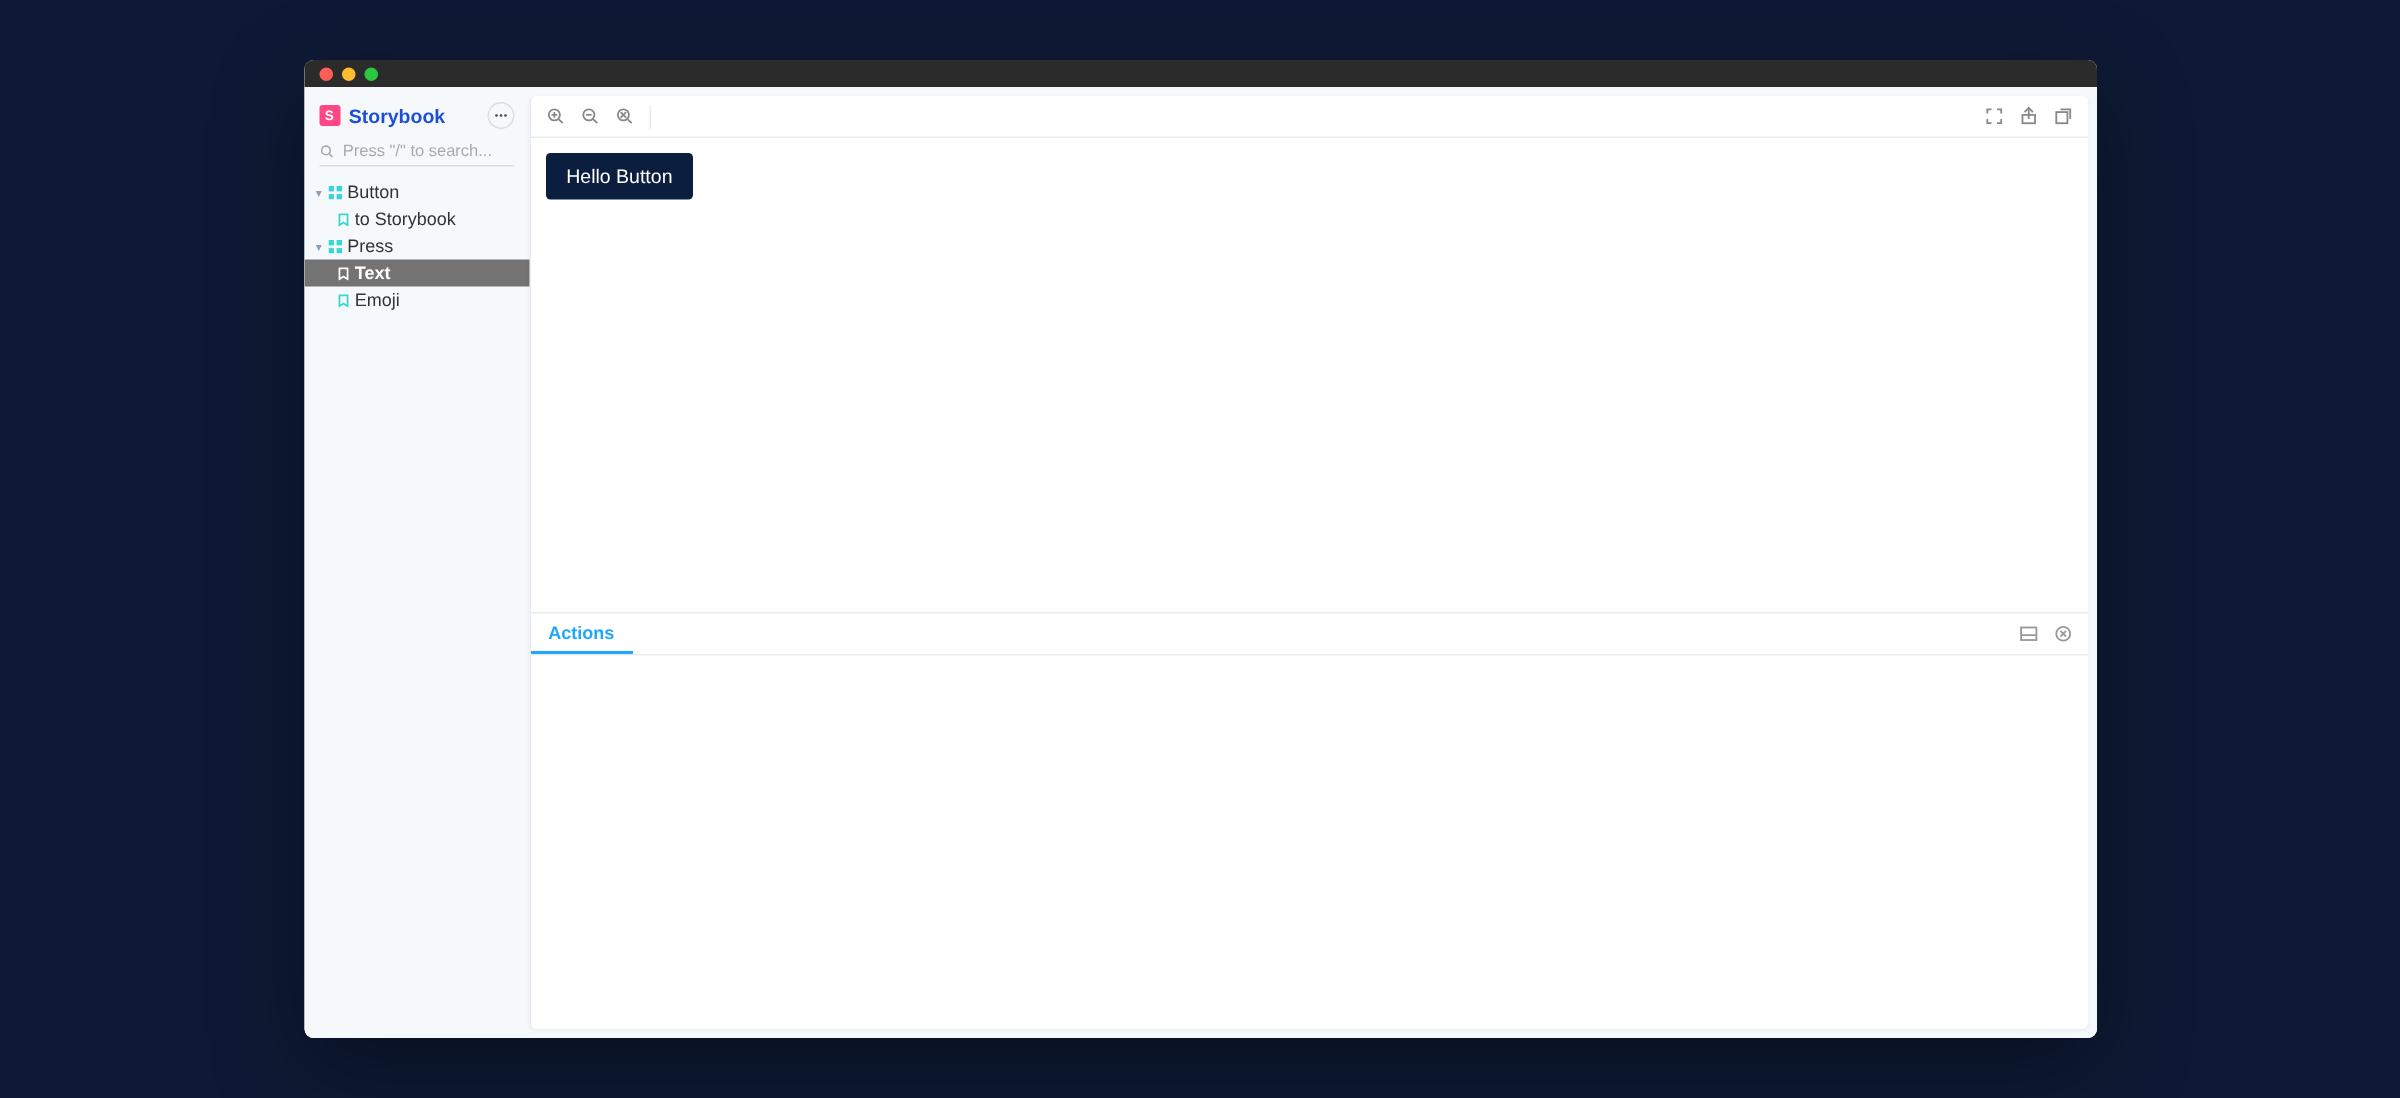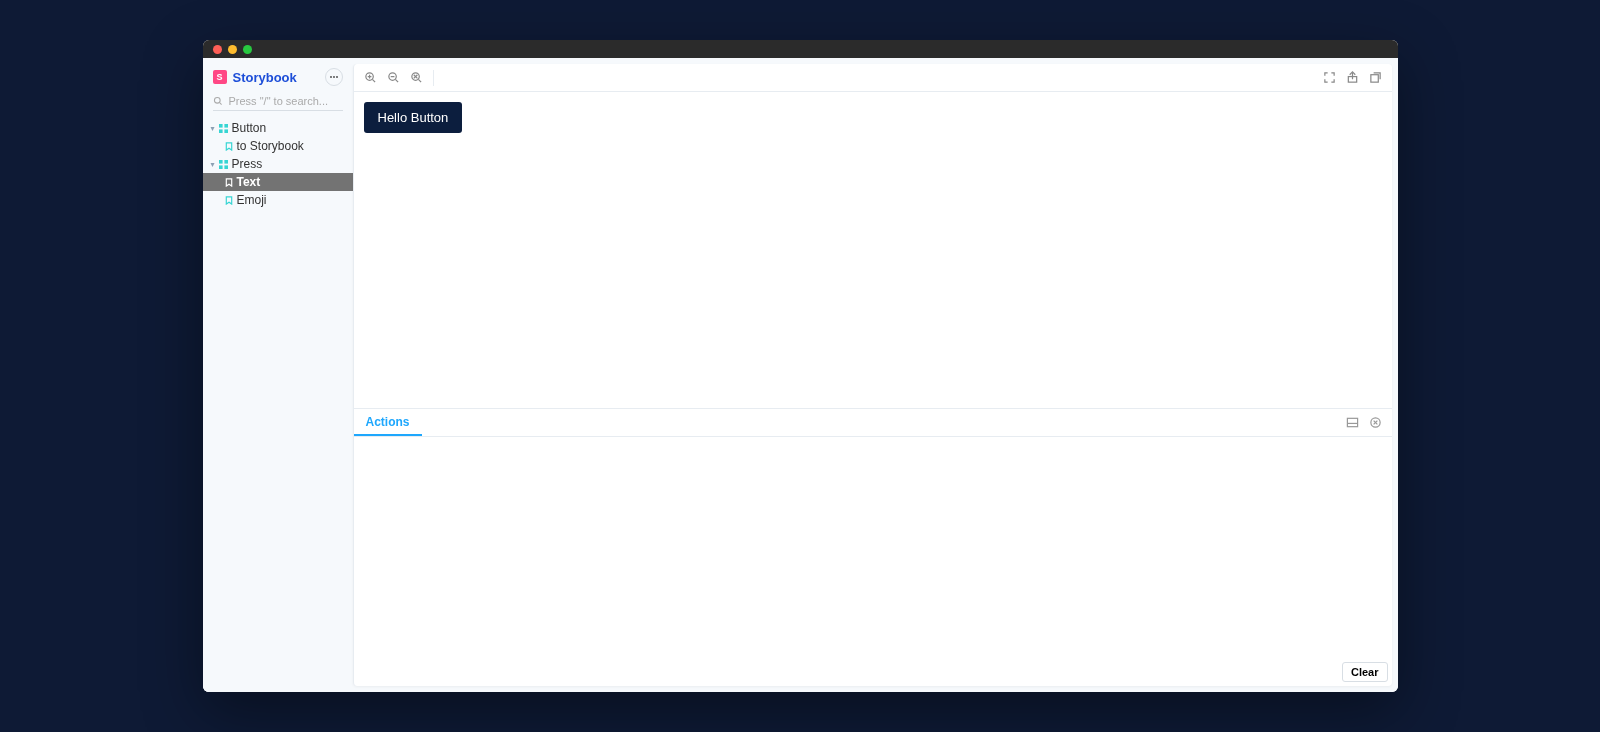--- a/index.html
+++ b/index.html
@@ -408,20 +408,17 @@
             </span>
             <span class="tb-btn">
               <svg width="13" height="13" viewBox="0 0 14 14" fill="none" stroke="currentColor" stroke-width="1.3">
                   <circle cx="7" cy="7" r="5"></circle>
                   <line x1="5" y1="5" x2="9" y2="9"></line>
                   <line x1="9" y1="5" x2="5" y2="9"></line>
                 </svg>
             </span>
           </div>
         </div>
-        <div class="addons-body">
-          <button class="clear-btn">Clear</button>
-        </div>
       </div>
     </section>
 
   </div>
 </div>
 
 </body></html>

